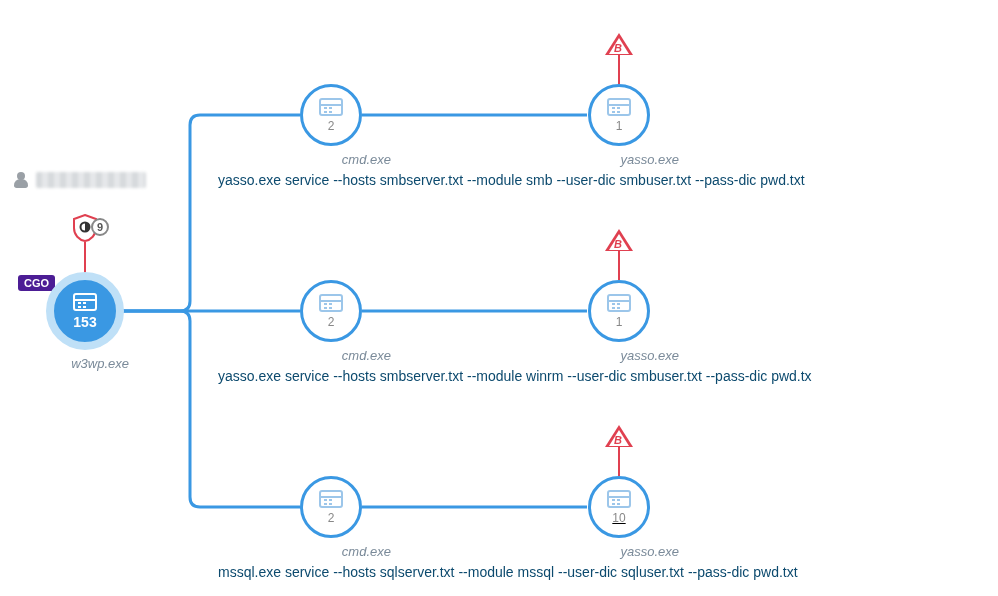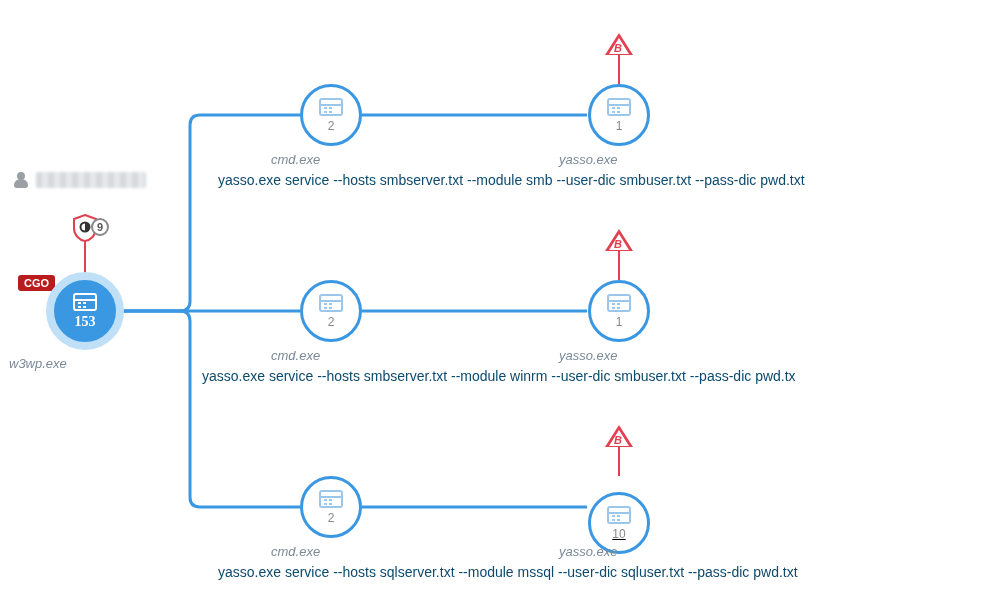--- a/index.html
+++ b/index.html
@@ -25,21 +25,20 @@
     justify-content: center;
     border: 3px solid #3a98e3;
     background: #fff;
   }
   .node.filled {
     background: #3a98e3;
     border-color: #bfe0f7;
     border-width: 8px;
     width: 78px;
     height: 78px;
-    font-family: Liberation Serif, serif;
   }
   .node .win {
     width: 24px; height: 18px;
     border: 2px solid #9cc6ea;
     border-radius: 3px;
     position: relative;
     background: #fff;
   }
   .node.filled .win { border-color: #fff; background: transparent; }
   .node .win::before {
@@ -60,21 +59,21 @@
     color: #888;
     margin-top: 3px;
   }
   .node.filled .count { color: #fff; font-weight: bold; font-size: 14px; }
 
   .label {
     position: absolute;
     font-size: 13px;
     color: #7a8a99;
     font-style: italic;
-    text-align: left;
+    text-align: right;
     width: 120px;
     transform: translateX(-50%);
   }
 
   .cmdline {
     position: absolute;
     font-size: 14px;
     color: #0c4a6e;
     white-space: nowrap;
   }
@@ -121,21 +120,21 @@
     border-radius: 50%;
     background: #fff;
     border: 2px solid #888;
     display: flex; align-items: center; justify-content: center;
     font-size: 11px; color: #555; font-weight: bold;
   }
 
   
   .cgo-tag {
     position: absolute;
-    background: #b91c1c;
+    background: #4c1d95;
     color: #fff;
     font-size: 11px;
     font-weight: bold;
     padding: 2px 6px;
     border-radius: 3px;
     transform: translateY(-50%);
   }
 
   
   .user-row {
@@ -251,35 +250,35 @@
   <div class="tri" style="left:619px; top:229px;">
     <span class="b">B</span>
   </div>
   <div class="node" style="left:588px; top:280px;">
     <div class="win">
         <div class="dots"></div>
       </div>
     <div class="count">1</div>
   </div>
   <div class="label" style="left:619px; top:348px;">yasso.exe</div>
-  <div class="cmdline" style="left:202px; top:368px;">yasso.exe service --hosts smbserver.txt --module winrm --user-dic smbuser.txt --pass-dic pwd.tx</div>
+  <div class="cmdline" style="left:218px; top:368px;">yasso.exe service --hosts smbserver.txt --module winrm --user-dic smbuser.txt --pass-dic pwd.tx</div>
 
   <div class="node" style="left:300px; top:476px;">
     <div class="win">
         <div class="dots"></div>
       </div>
     <div class="count">2</div>
   </div>
   <div class="label" style="left:331px; top:544px;">cmd.exe</div>
 
   <div class="tri" style="left:619px; top:425px;">
     <span class="b">B</span>
   </div>
-  <div class="node" style="left:588px; top:492px;text-decoration:underline;">
+  <div class="node" style="left:588px; top:476px;text-decoration:underline;">
     <div class="win">
         <div class="dots"></div>
       </div>
     <div class="count">10</div>
   </div>
   <div class="label" style="left:619px; top:544px;">yasso.exe</div>
-  <div class="cmdline" style="left:218px; top:564px;">yasso.exe service --hosts sqlserver.txt --module mssql --user-dic sqluser.txt --pass-dic pwd.txt</div>
+  <div class="cmdline" style="left:218px; top:564px;">mssql.exe service --hosts sqlserver.txt --module mssql --user-dic sqluser.txt --pass-dic pwd.txt</div>
 
 </div>
 
 </body></html>

